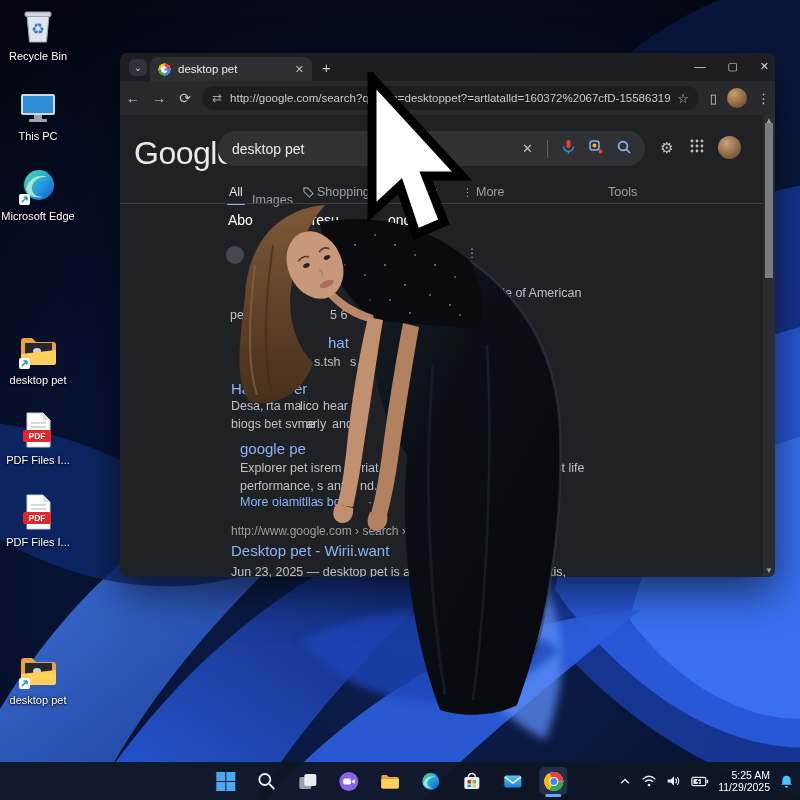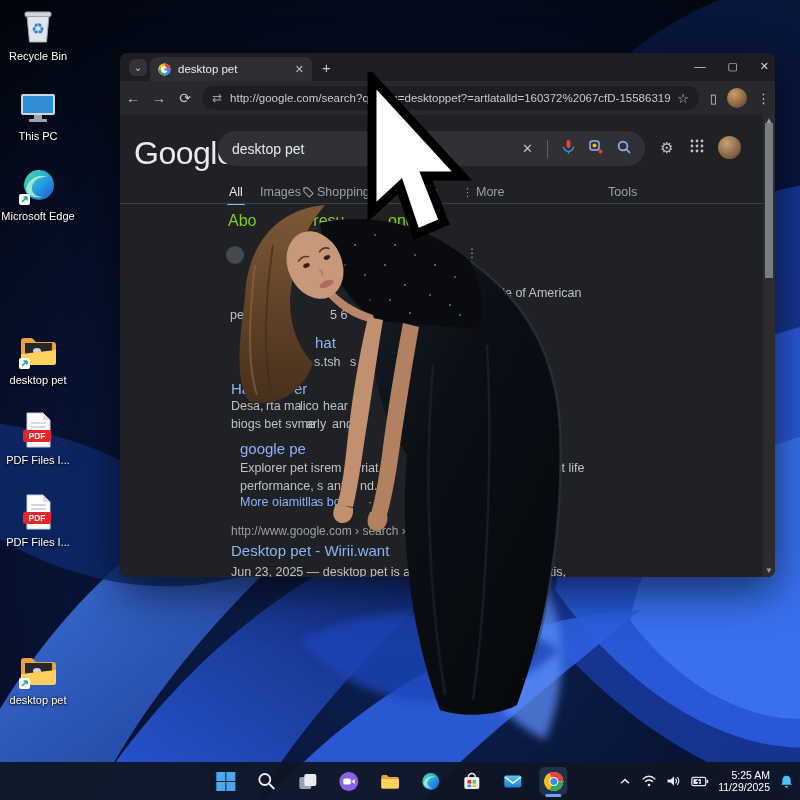--- a/index.html
+++ b/index.html
@@ -42,21 +42,21 @@
   .gtab.active{color:#e5e5e5;}
   .gtab.active:after{content:"";position:absolute;left:-2px;right:-2px;bottom:-6px;height:2.5px;background:#8ab4f8;border-radius:2px;}
   .kebabdots{font-size:11px;color:#9aa0a6;}
   .gdivider{position:absolute;left:0;top:88px;width:655px;height:1px;background:#3c4043;}
   #frags{position:absolute;inset:0;}
   .frag{position:absolute;white-space:nowrap;}
   .k-h{color:#8ab4f8;font-size:15px;}
   .k-t{color:#bdc1c6;font-size:12.5px;}
   .k-l{color:#8ab4f8;font-size:12.5px;}
   .k-c{color:#9aa0a6;font-size:12px;}
-  .k-s{color:#84cc16;font-size:16px;}
+  .k-s{color:#ffffff;font-size:14px;}
   .rfavicon{position:absolute;left:106px;top:131px;width:18px;height:18px;border-radius:50%;background:#45484d;}
   .rkebab{position:absolute;left:346px;top:131px;color:#9aa0a6;font-size:12px;}
   
   .sbar{position:absolute;right:0;top:0;width:12px;height:462px;background:#2b2c2f;}
   .sthumb{position:absolute;left:2px;top:8px;width:8px;height:155px;background:#797c80;border-radius:0px;}
   .sarrow{position:absolute;left:0;width:12px;height:12px;color:#9aa0a6;font-size:8px;text-align:center;line-height:12px;}
   
   #pet{position:absolute;left:225px;top:205px;width:345px;height:510px;}
   #bigcursor{position:absolute;left:362px;top:72px;width:110px;height:172px;}
   
@@ -267,21 +267,21 @@
               <circle cx="7" cy="12" r="1.4"></circle>
               <circle cx="12" cy="12" r="1.4"></circle>
             </g>
           </svg>
     </span>
     <span class="gavatar"></span>
     <div id="gnav">
           <span class="gtab active" style="left: 109px;">
             <span>All</span>
           </span>
-          <span class="gtab" style="left: 140px;">
+          <span class="gtab" style="left: 132px; margin-top: 8px;">
             <span>Images</span>
           </span>
           <span class="gtab" style="left: 183px;">
             <svg width="11" height="11" viewBox="0 0 12 12">
               <path d="M1 1 h4 l6 6 -4 4 -6 -6 Z" fill="none" stroke="#9aa0a6" stroke-width="1.2"></path>
             </svg>
             <span>Shopping</span>
           </span>
           <span class="gtab" style="left: 280px;">
             <span>Videos</span>
@@ -295,21 +295,21 @@
           </span>
         </div>
     <div class="gdivider"></div>
     <div id="frags">
           <span class="frag k-s" style="left: 108px; top: 97px;">Abo</span>
           <span class="frag k-s" style="left: 180px; top: 97px;">0 resu</span>
           <span class="frag k-s" style="left: 268px; top: 97px;">ond.</span>
           <span class="frag k-t" style="left: 378px; top: 171px;">de of American</span>
           <span class="frag k-t" style="left: 110px; top: 193px;">pe</span>
           <span class="frag k-t" style="left: 210px; top: 193px;">5 6</span>
-          <span class="frag k-h" style="left: 195px; top: 219px;">hat</span>
+          <span class="frag k-h" style="left: 208px; top: 219px;">hat</span>
           <span class="frag k-t" style="left: 194px; top: 240px;">s.tsh</span>
           <span class="frag k-t" style="left: 230px; top: 240px;">s che</span>
           <span class="frag k-h" style="left: 111px; top: 265px;">Ha</span>
           <span class="frag k-h" style="left: 174px; top: 265px; text-align: right;">er</span>
           <span class="frag k-t" style="left: 111px; top: 284px;">Des</span>
           <span class="frag k-t" style="left: 133px; top: 284px;">a,</span>
           <span class="frag k-t" style="left: 146px; top: 284px;">rta ma</span>
           <span class="frag k-t" style="left: 180px; top: 284px;">lico</span>
           <span class="frag k-t" style="left: 203px; top: 284px;">hear</span>
           <span class="frag k-t" style="left: 385px; top: 284px;">nce and</span>

